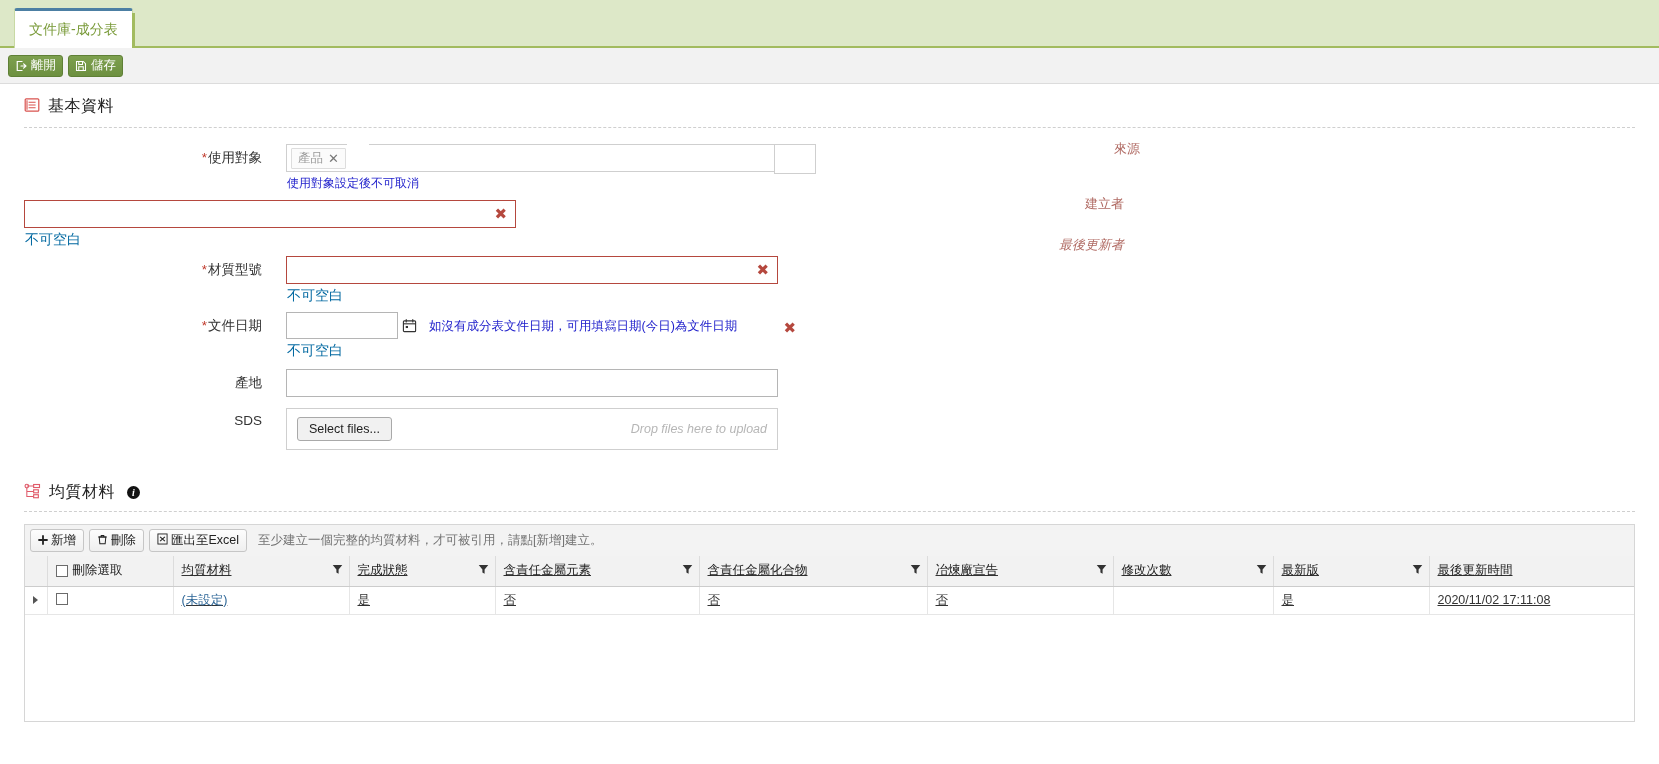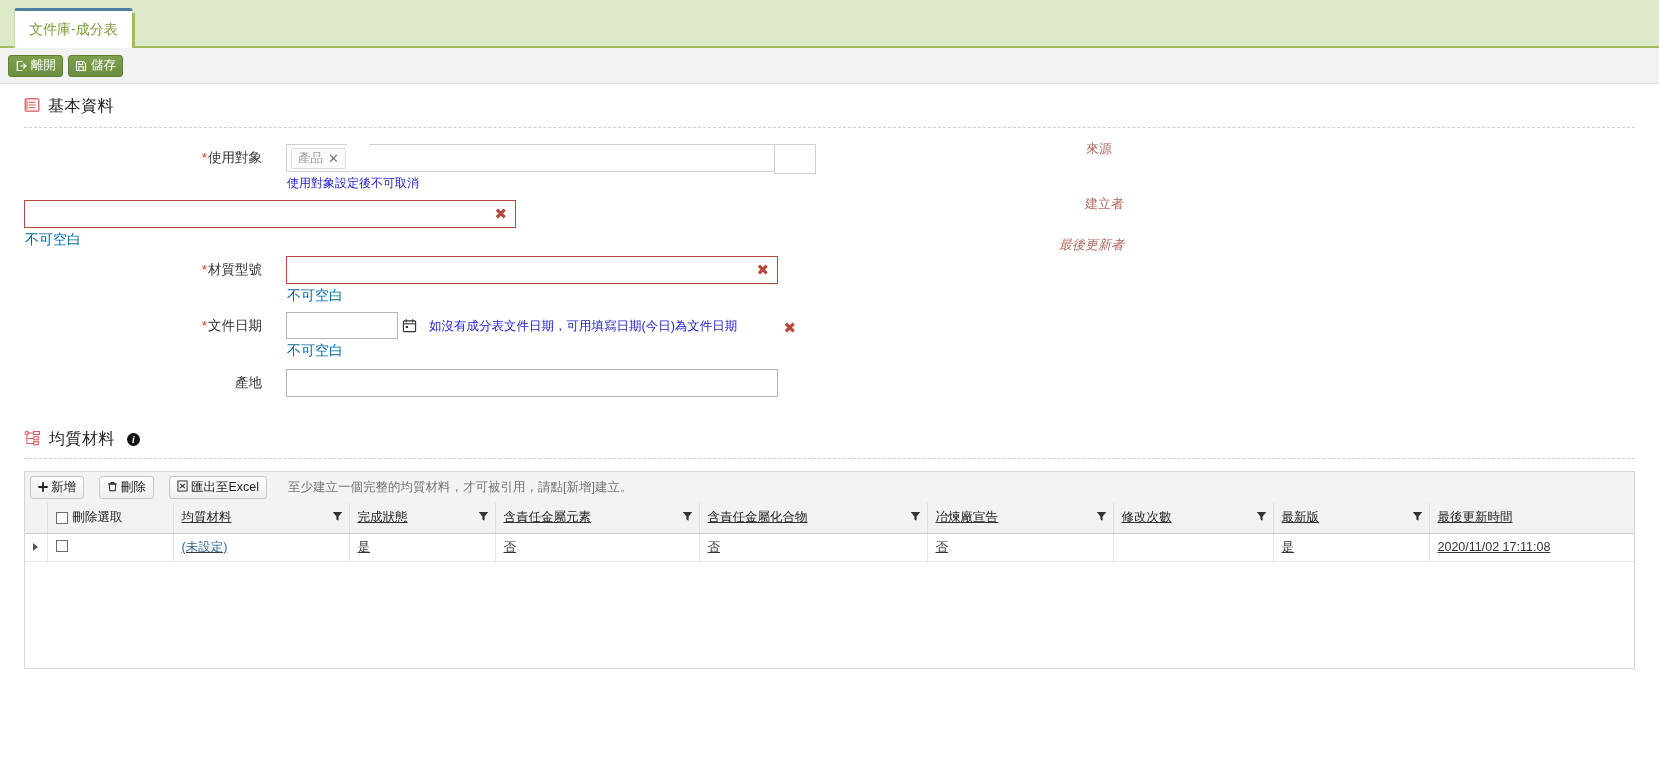--- a/index.html
+++ b/index.html
@@ -272,21 +272,21 @@
   .gridwrap {
     margin: 0 24px;
     border: 1px solid #d6d6d6;
     border-top: none;
     background: #fff;
     height: 166px;
   }
   .gridtools {
     display: flex;
     align-items: center;
-    gap: 15px;
+    gap: 5px;
     background: #f3f3f3;
     border: 1px solid #d6d6d6;
     border-bottom: none;
     padding: 4px 5px;
   }
   .gbtn {
     display: inline-flex;
     align-items: center;
     gap: 3px;
     background: linear-gradient(#fdfdfd, #efefef);
@@ -433,21 +433,21 @@
           <span class="hint-blue">使用對象設定後不可取消</span>
         </div>
       </div>
 
       <div class="row" style="margin-top:8px;">
         <div class="fld">
           <input class="tinput invalid" type="text" value="" style="">
           <span class="xmark">✖</span>
           <span class="hint-err">不可空白</span>
         </div>
-        <div class="side-lbl" style="left:968px; top:8px;">來源</div>
+        <div class="side-lbl" style="left:996px; top:8px;">來源</div>
       </div>
 
       <div class="row" style="margin-top:7px;">
         <div class="lbl">
           <span class="req">*</span><span>材質型號</span>
         </div>
         <div class="fld">
           <input class="tinput invalid" type="text" value="" style="">
           <span class="xmark">✖</span>
           <span class="hint-err">不可空白</span>
@@ -480,20 +480,31 @@
 
       <div class="row" style="margin-top:9px;">
         <div class="lbl">
           <span>產地</span>
         </div>
         <div class="fld">
           <input class="tinput" type="text" value="" style="">
         </div>
       </div>
 
+      <div class="row" style="margin-top:11px;">
+        <div class="lbl">
+          <span>SDS</span>
+        </div>
+        <div class="fld">
+          <div class="dropzone">
+            <button class="selbtn">Select files...</button>
+            <span class="drophint">Drop files here to upload</span>
+          </div>
+        </div>
+      </div>
 
     </div>
   </div>
 
   <div class="section" style="padding-top:16px;">
     <div class="sec-head" style="padding-bottom:8px;">
       <span>
         <svg width="17" height="17" viewBox="0 0 18 18" fill="none" stroke="#e05b6a" stroke-width="1.2">
           <circle cx="3" cy="3.2" r="1.9"></circle>
           <rect x="10.2" y="1.6" width="6.2" height="3.2"></rect>

